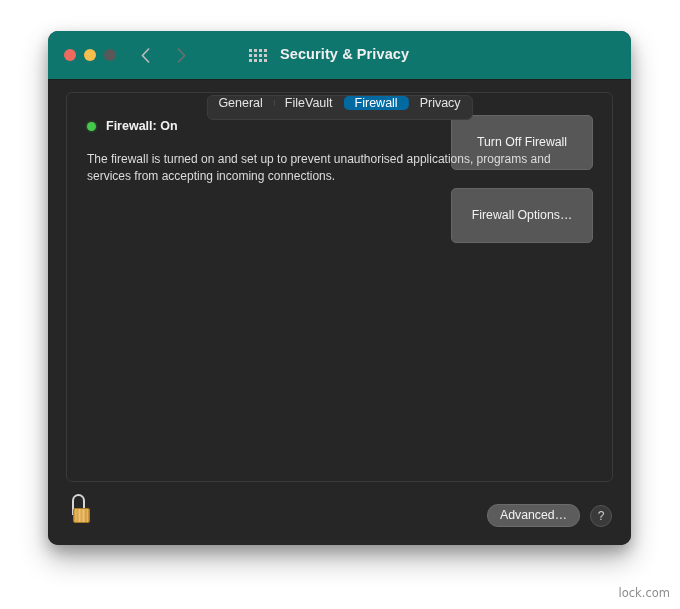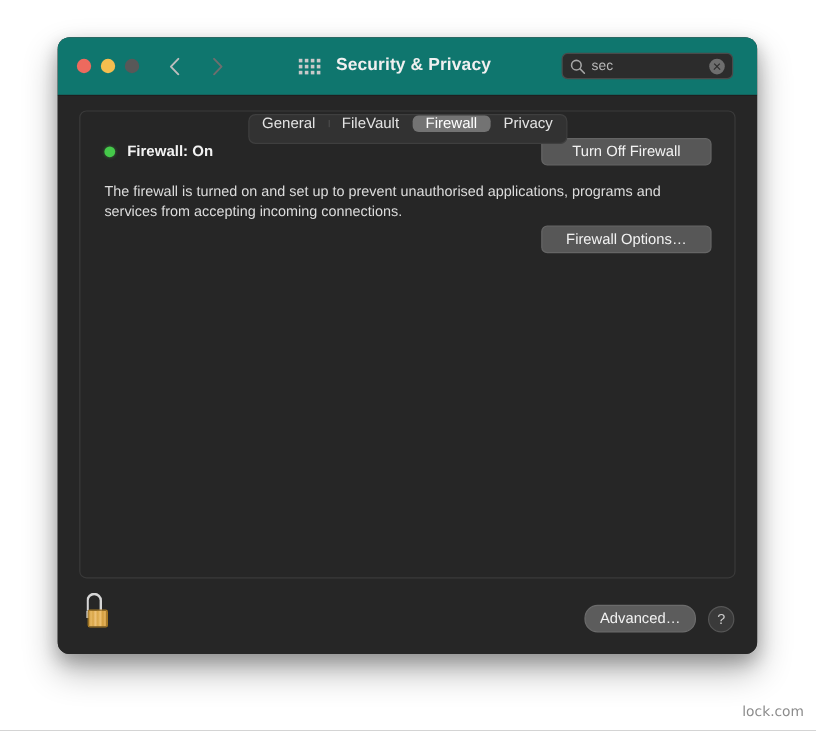--- a/index.html
+++ b/index.html
@@ -176,21 +176,21 @@
   .tab + .tab::before {
     content: "";
     position: absolute;
     left: 0;
     top: 4px;
     bottom: 4px;
     width: 1px;
     background: #4a4a4a;
   }
   .tab.active {
-    background: #737373;
+    background: #0369a1;
     border-radius: 5px;
     color: #ffffff;
   }
   .tab.active::before { display: none; }
   .tab.active + .tab::before { display: none; }
 
   
   #panel {
     position: absolute;
     left: 18px;
@@ -237,21 +237,21 @@
   .pill-button {
     background: #575757;
     border: 1px solid #656565;
     border-radius: 5px;
     color: #f2f2f2;
     font-size: 12.3px;
     text-align: center;
     line-height: 20px;
     height: 21px;
     box-sizing: content-box;
-    padding: 0 10px;
+    padding: 16px 10px;
   }
   #turn-off-button {
     position: absolute;
     right: 19px;
     top: 22px;
     width: 120px;
   }
   #firewall-options-button {
     position: absolute;
     right: 19px;
@@ -395,28 +395,20 @@
         <i></i>
         <i></i>
       <i></i>
         <i></i>
         <i></i>
         <i></i>
     </div>
 
     <div id="window-title">Security &amp; Privacy</div>
 
-    <div id="search-field">
-      <svg id="search-icon" width="13" height="13" viewBox="0 0 13 13">
-        <circle cx="5.3" cy="5.3" r="4" stroke="#a6a6a6" stroke-width="1.3" fill="none"></circle>
-        <path d="M8.4 8.4L12 12" stroke="#a6a6a6" stroke-width="1.3" stroke-linecap="round"></path>
-      </svg>
-      <span id="search-input-text">sec</span>
-      <span id="search-clear"></span>
-    </div>
   </div>
 
   <div id="win-body">
 
     <div id="panel">
 
       <div id="status-row">
         <span id="status-dot"></span>
         <span id="status-text">Firewall: On</span>
       </div>

